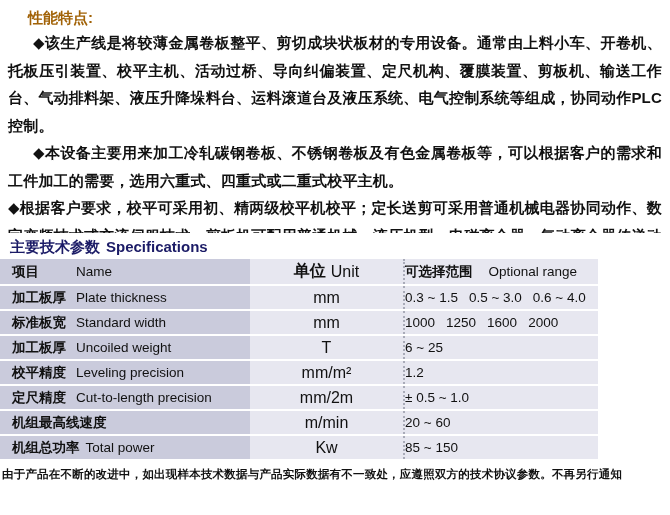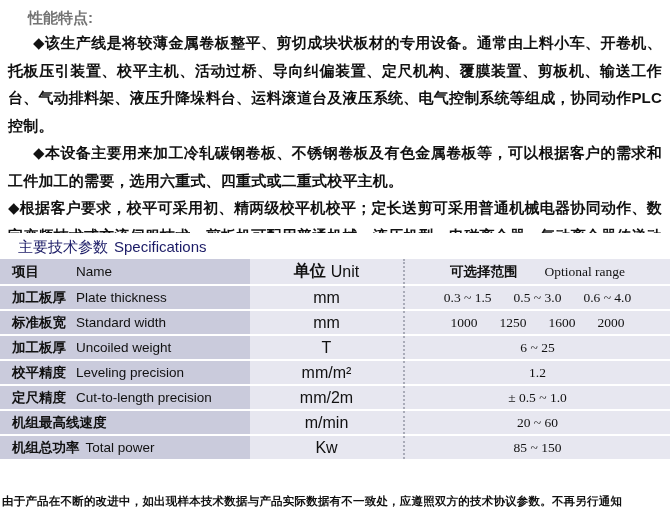--- a/index.html
+++ b/index.html
@@ -4,60 +4,60 @@
 <style>
   html,body{margin:0;padding:0;}
   body{
     width:670px;height:515px;overflow:hidden;background:#ffffff;
     font-family:"Liberation Sans","DejaVu Sans",sans-serif;
     color:#111111;position:relative;
   }
   
   .features{padding:7px 8px 0 8px;height:233px;overflow:hidden;box-sizing:border-box;}
   .features-title{
-    color:#737373;font-size:15px;font-weight:700;padding-left:20px;
+    color:#a16207;font-size:15px;font-weight:700;padding-left:20px;
     height:22px;line-height:22px;
   }
   .para{
     font-size:15px;font-weight:700;line-height:27.5px;
     text-align:justify;letter-spacing:0.2px;margin:0;
   }
   .para.indent{text-indent:25px;}
   
   .specs-heading{
-    padding:4px 0 3px 18px;color:#1b1b66;font-weight:400;font-size:15px;
+    padding:4px 0 3px 10px;color:#1b1b66;font-weight:700;font-size:15px;
     height:19px;line-height:19px;
   }
   .specs-heading .en{margin-left:6px;}
   
-  .spec-table{width:670px;}
+  .spec-table{width:598px;}
   .trow{
     display:flex;height:25px;align-items:center;
     border-bottom:2px dotted #ffffff;box-sizing:border-box;
   }
   .trow.head{height:27px;}
   .cell{height:100%;display:flex;align-items:center;box-sizing:border-box;}
   .cell.name{
     width:250px;background:#cacbdc;padding-left:12px;
     font-size:13.5px;white-space:nowrap;overflow:hidden;
   }
   .cell.name .cn{font-weight:700;min-width:58px;margin-right:6px;}
   .cell.name .en{font-weight:400;}
   .cell.unit{
     width:155px;background:#e7e7f0;justify-content:center;
     font-size:16px;border-right:2px dotted #a9abb8;
   }
   .cell.unit .cn{font-weight:700;margin-right:5px;}
   .cell.range{
-    flex:1;background:#e7e7f0;justify-content:center;
-    font-size:13.5px;gap:22px;font-family:Liberation Serif, serif;
+    flex:1;background:#e7e7f0;justify-content:flex-start;
+    font-size:13.5px;gap:11px;
   }
   .cell.range .cn{font-weight:700;margin-right:5px;}
   
-  .footnote{padding:6px 2px 0 2px;margin-top:27px;}
+  .footnote{padding:6px 2px 0 2px;}
   .footnote .cn{font-size:11.5px;font-weight:700;line-height:15px;letter-spacing:0.2px;}
   .footnote .en{font-size:11.8px;font-weight:700;line-height:15px;}
 </style>
 </head>
 <body>
 
 <div class="features">
   <div class="features-title">性能特点:</div>
   <p class="para indent">◆该生产线是将较薄金属卷板整平、剪切成块状板材的专用设备。通常由上料小车、开卷机、托板压引装置、校平主机、活动过桥、导向纠偏装置、定尺机构、覆膜装置、剪板机、输送工作台、气动排料架、液压升降垛料台、运料滚道台及液压系统、电气控制系统等组成，协同动作PLC控制。</p>
   <p class="para indent">◆本设备主要用来加工冷轧碳钢卷板、不锈钢卷板及有色金属卷板等，可以根据客户的需求和工件加工的需要，选用六重式、四重式或二重式校平主机。</p>

